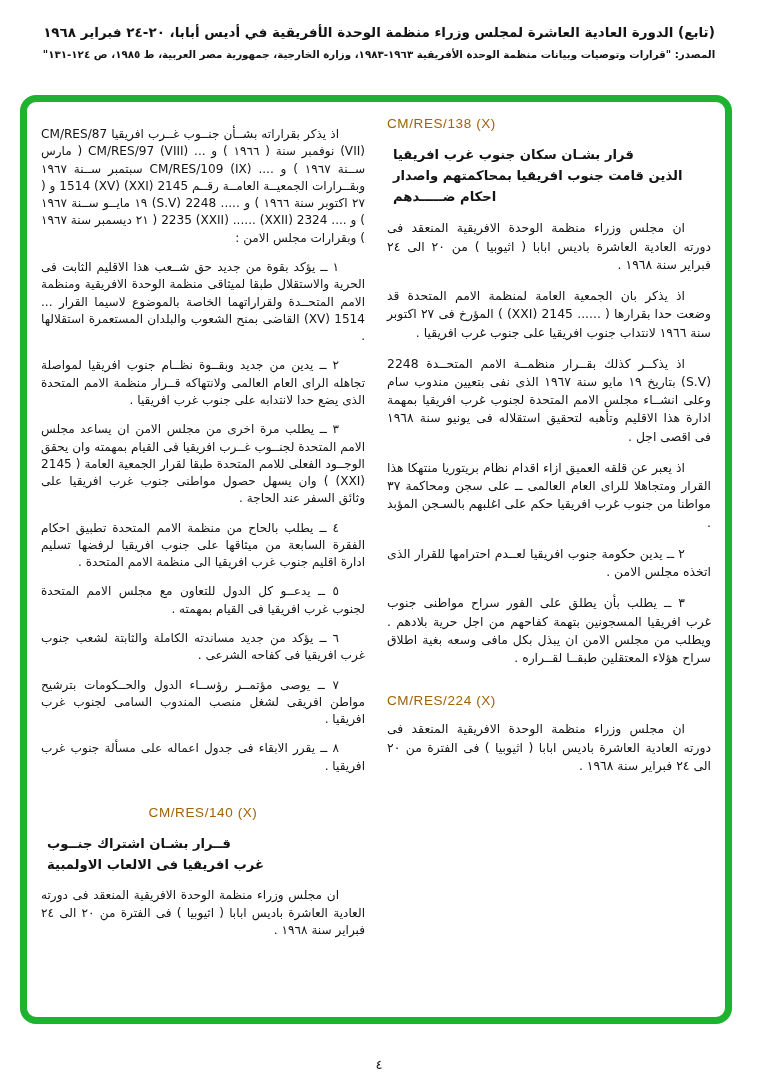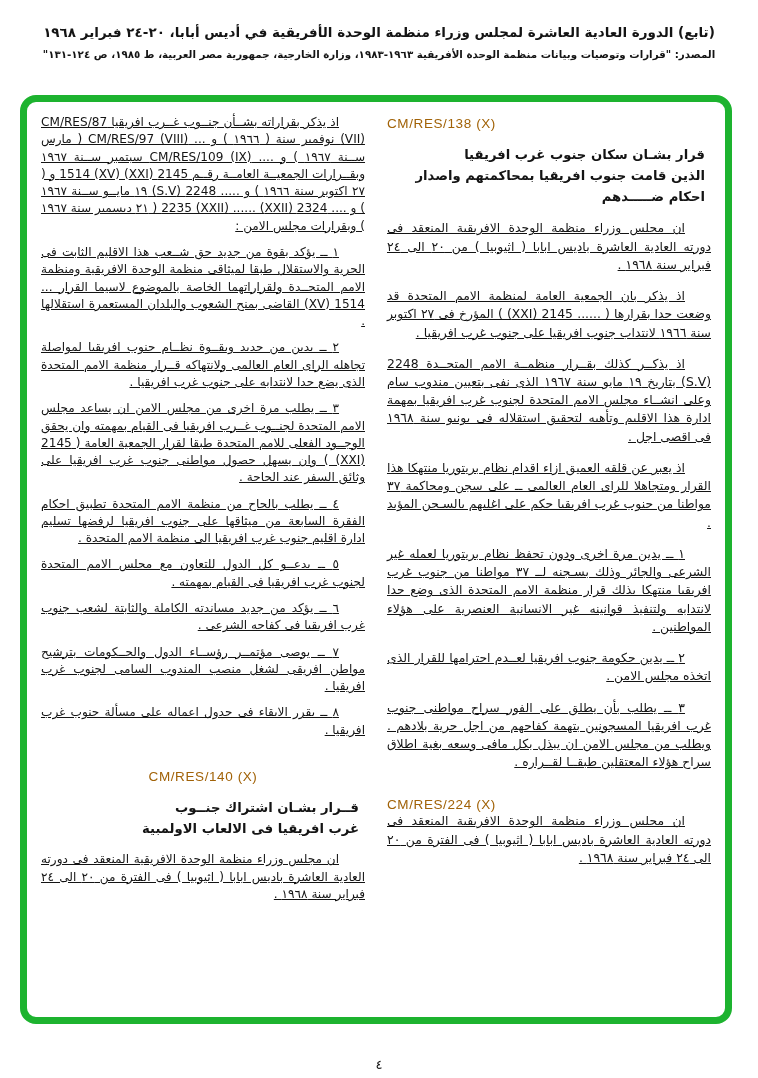--- a/index.html
+++ b/index.html
@@ -65,35 +65,34 @@
     text-align: left;
     font-family: Liberation Sans, sans-serif;
     font-size: 13.5px;
     letter-spacing: 0.6px;
     color: #a16207;
     margin: 2px 0 0 0;
   }
   .res-label.spaced { margin-top: 26px; }
   .res-title {
     direction: rtl;
-    text-align: right;
+    text-align: left;
     font-weight: bold;
     font-size: 13.2px;
     line-height: 1.6;
     margin: 13px 6px 12px 6px;
   }
   .para {
     direction: rtl;
     text-align: justify;
     text-justify: inter-word;
     font-size: 12.4px;
     line-height: 1.47;
-    margin: 0 0 13px 0;
+    margin: 12px 0 13px 0;
     text-indent: 26px;
-    text-decoration: underline;
   }
   .col-left .para {
     font-size: 12.1px;
     line-height: 1.43;
     margin-bottom: 9px;
   }
   .col-left .res-label.spaced { margin-top: 30px; text-align: center; }
 
   
   .page-number {
@@ -122,21 +121,20 @@
       <div class="res-label">CM/RES/138 (X)</div>
       <div class="res-title">
         <div>قرار بشـان سكان جنوب غرب افريقيا</div>
         <div>الذين قامت جنوب افريقيا بمحاكمتهم واصدار</div>
         <div>احكام ضـــــدهم</div>
       </div>
       <p class="para">ان مجلس وزراء منظمة الوحدة الافريقية المنعقد فى دورته العادية العاشرة باديس ابابا ( اثيوبيا ) من ٢٠ الى ٢٤ فبراير سنة ١٩٦٨ .</p>
       <p class="para">اذ يذكر بان الجمعية العامة لمنظمة الامم المتحدة قد وضعت حدا بقرارها ( ...... 2145 (XXI) ) المؤرخ فى ٢٧ اكتوبر سنة ١٩٦٦ لانتداب جنوب افريقيا على جنوب غرب افريقيا .</p>
       <p class="para">اذ يذكــر كذلك بقــرار منظمــة الامم المتحــدة 2248 (S.V) بتاريخ ١٩ مايو سنة ١٩٦٧ الذى نفى بتعيين مندوب سام وعلى انشــاء مجلس الامم المتحدة لجنوب غرب افريقيا بمهمة ادارة هذا الاقليم وتأهبه لتحقيق استقلاله فى يونيو سنة ١٩٦٨ فى اقصى اجل .</p>
       <p class="para">اذ يعبر عن قلقه العميق ازاء اقدام نظام بريتوريا منتهكا هذا القرار ومتجاهلا للراى العام العالمى ــ على سجن ومحاكمة ٣٧ مواطنا من جنوب غرب افريقيا حكم على اغلبهم بالسـجن المؤبد .</p>
-      <p class="para">١ ــ يدين مرة اخرى ودون تحفظ نظام بريتوريا لعمله غير الشرعى والجائر وذلك بسـجنه لــ ٣٧ مواطنا من جنوب غرب افريقيا منتهكا بذلك قرار منظمة الامم المتحدة الذى وضع حدا لانتدابه ولتنفيذ قوانينه غير الانسانية العنصرية على هؤلاء المواطنين .</p>
       <p class="para">٢ ــ يدين حكومة جنوب افريقيا لعــدم احترامها للقرار الذى اتخذه مجلس الامن .</p>
       <p class="para">٣ ــ يطلب بأن يطلق على الفور سراح مواطنى جنوب غرب افريقيا المسجونين بتهمة كفاحهم من اجل حرية بلادهم . ويطلب من مجلس الامن ان يبذل بكل مافى وسعه بغية اطلاق سراح هؤلاء المعتقلين طبقــا لقــراره .</p>
 
       <div class="res-label spaced">CM/RES/224 (X)</div>
       <p class="para">ان مجلس وزراء منظمة الوحدة الافريقية المنعقد فى دورته العادية العاشرة باديس ابابا ( اثيوبيا ) فى الفترة من ٢٠ الى ٢٤ فبراير سنة ١٩٦٨ .</p>
     </div>
 
     <div class="col col-left">
       <p class="para">اذ يذكر بقراراته بشــأن جنــوب غــرب افريقيا CM/RES/87 (VII) نوفمبر سنة ( ١٩٦٦ ) و ... CM/RES/97 (VIII) ( مارس ســنة ١٩٦٧ ) و .... CM/RES/109 (IX) سبتمبر ســنة ١٩٦٧ وبقــرارات الجمعيــة العامــة رقــم 2145 (XXI) 1514 (XV) و ( ٢٧ اكتوبر سنة ١٩٦٦ ) و ..... 2248 (S.V) ١٩ مايــو ســنة ١٩٦٧ ) و .... 2324 (XXII) ...... 2235 (XXII) ( ٢١ ديسمبر سنة ١٩٦٧ ) وبقرارات مجلس الامن :</p>
       <p class="para">١ ــ يؤكد بقوة من جديد حق شــعب هذا الاقليم الثابت فى الحرية والاستقلال طبقا لميثاقى منظمة الوحدة الافريقية ومنظمة الامم المتحــدة ولقراراتهما الخاصة بالموضوع لاسيما القرار ... 1514 (XV) القاضى بمنح الشعوب والبلدان المستعمرة استقلالها .</p>

